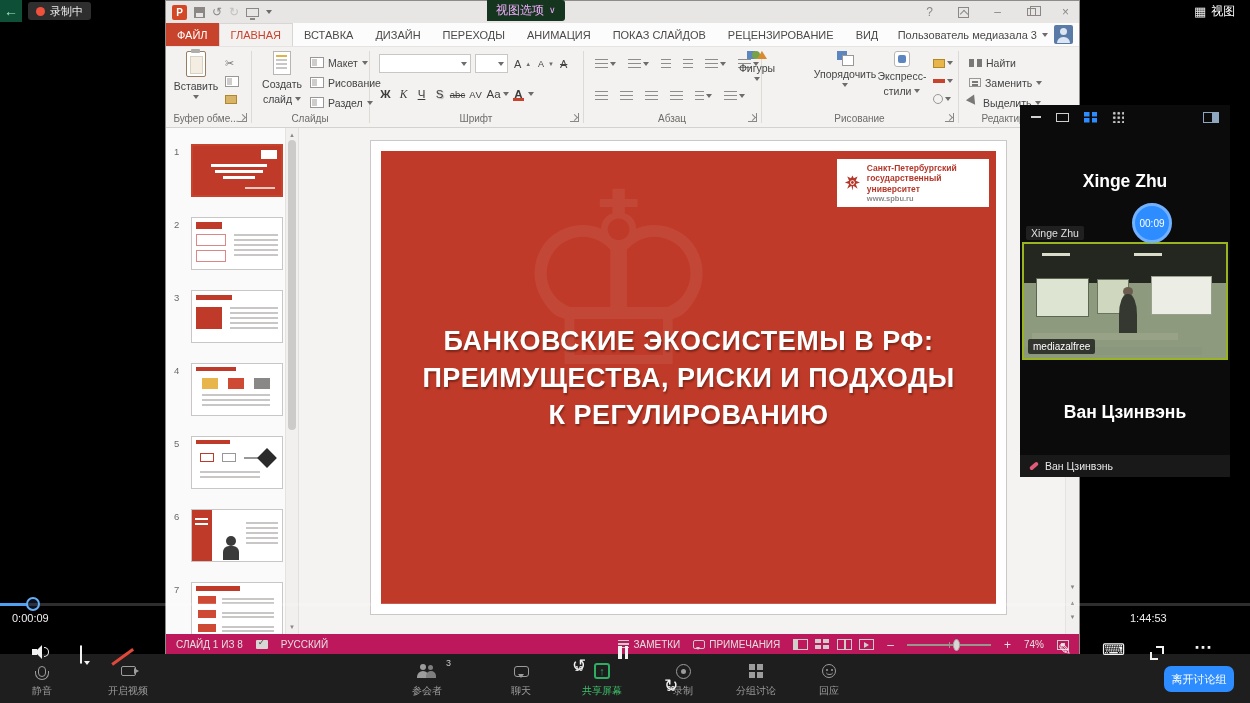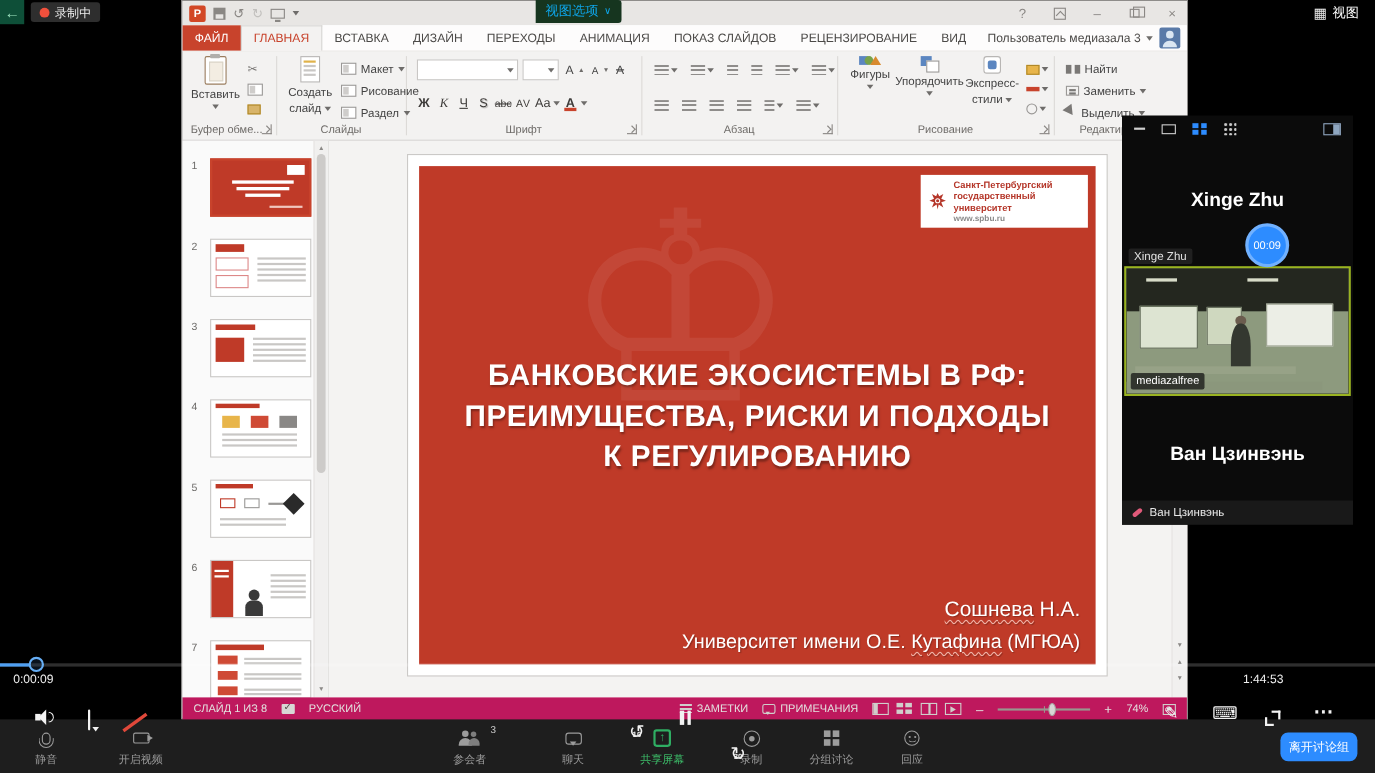--- a/index.html
+++ b/index.html
@@ -120,21 +120,21 @@
   .fitico{width:12px;height:10px;border:1.5px solid #d0cecb;display:inline-block;position:relative}
   .fitico::after{content:"";position:absolute;left:3px;top:2px;width:4px;height:3px;background:#d0cecb}
 
   
   .back{position:absolute;left:0;top:0;width:22px;height:22px;background:#0e4f38;color:#9fe6c2;display:flex;align-items:center;justify-content:center;font-size:14px;z-index:40}
   .rec{position:absolute;left:28px;top:2px;height:18px;background:#2e2e2e;border-radius:3px;display:flex;align-items:center;gap:5px;padding:0 8px;z-index:40}
   .rec-dot{width:9px;height:9px;border-radius:50%;background:#f0503c}
   .rec-label{color:#eee;font-size:11px}
   .banner{position:absolute;left:487px;top:0;height:21px;display:flex;z-index:45}
   .banner-green{background:#27a24a;color:#fff;font-size:12px;display:flex;align-items:center;padding:0 10px}
-  .banner-dark{background:#16351f;color:#0ea5e9;font-size:12px;display:flex;align-items:center;gap:5px;padding:0 9px;border-radius:0 3px 3px 0}
+  .banner-dark{background:#16351f;color:#f0abfc;font-size:12px;display:flex;align-items:center;gap:5px;padding:0 9px;border-radius:0 3px 3px 0}
   .viewbtn{position:absolute;left:1194px;top:3px;display:flex;align-items:center;gap:5px;color:#fff;font-size:12px;z-index:40}
   .viewbtn .g{font-size:13px;color:#e8e8e8}
 
   
   .zpanel{position:absolute;left:1020px;top:105px;width:210px;height:372px;background:#0b0b0b;z-index:30}
   .zctrl{position:absolute;left:0;top:0;right:0;height:24px;display:flex;align-items:center;gap:15px;padding:0 11px;color:#cfcfcf}
   .zc-min{width:10px;height:2px;background:#cfcfcf;display:inline-block}
   .zc-spk{width:13px;height:9px;border:1.5px solid #cfcfcf;display:inline-block;position:relative}
   .zc-gal{width:13px;height:11px;background:linear-gradient(#2d8cff,#2d8cff) 0 0/5.5px 4.5px no-repeat,linear-gradient(#2d8cff,#2d8cff) 7.5px 0/5.5px 4.5px no-repeat,linear-gradient(#2d8cff,#2d8cff) 0 6.5px/5.5px 4.5px no-repeat,linear-gradient(#2d8cff,#2d8cff) 7.5px 6.5px/5.5px 4.5px no-repeat;display:inline-block}
   .zc-grid{width:12px;height:12px;background-image:radial-gradient(#c8c8c8 1.2px,transparent 1.4px);background-size:4.5px 4.5px;display:inline-block}
@@ -378,21 +378,21 @@
             <span class="caret-down"></span>
           </span>
         <span class="picbtn" style="position:static">
             <span class="pico"></span>
             <span class="caret-down"></span>
           </span>
       </div>
       <span class="glabel" style="left:417px;width:178px">Абзац</span>
       <span class="launcher" style="left:582px;top:66px"></span>
 
-      <div class="bigbtn" style="left:603px;top:4px;width:44px">
+      <div class="bigbtn" style="left:569px;top:4px;width:44px">
         <span class="flex">
             <span class="shp-sq"></span>
             <span class="shp-ci"></span>
             <span class="shp-tr"></span>
           </span>
         <span>Фигуры</span>
         <span class="caret-down"></span>
       </div>
       <div class="bigbtn" style="left:651px;top:4px;width:56px">
         <span class="ico-arrange"></span>
@@ -532,24 +532,20 @@
               <div>
                 <div class="logo-org">Санкт-Петербургский государственный университет</div>
                 <div class="logo-site">www.spbu.ru</div>
               </div>
             </div>
             <div class="stitle">
               <div>БАНКОВСКИЕ ЭКОСИСТЕМЫ В РФ:</div>
               <div>ПРЕИМУЩЕСТВА, РИСКИ И ПОДХОДЫ</div>
               <div>К РЕГУЛИРОВАНИЮ</div>
             </div>
-            <div class="sauthors">
-              <div class="l1"><span class="sp-err">Сошнева</span><span> Н.А.</span></div>
-              <div class="l2"><span>Университет имени О.Е. </span><span class="sp-err">Кутафина</span><span> (МГЮА)</span></div>
-            </div>
           </div>
         </div>
       </div>
 
       <div class="editor-scroll">
         <span class="arr" style="margin-top:2px;text-align:center">▲</span>
         <span class="bar"></span>
         <span class="arr" style="position:absolute;bottom:42px;left:0;right:0;text-align:center">▼</span>
         <span class="arr" style="position:absolute;bottom:26px;left:0;right:0;text-align:center">▲</span>
         <span class="arr" style="position:absolute;bottom:12px;left:0;right:0;text-align:center">▼</span>

